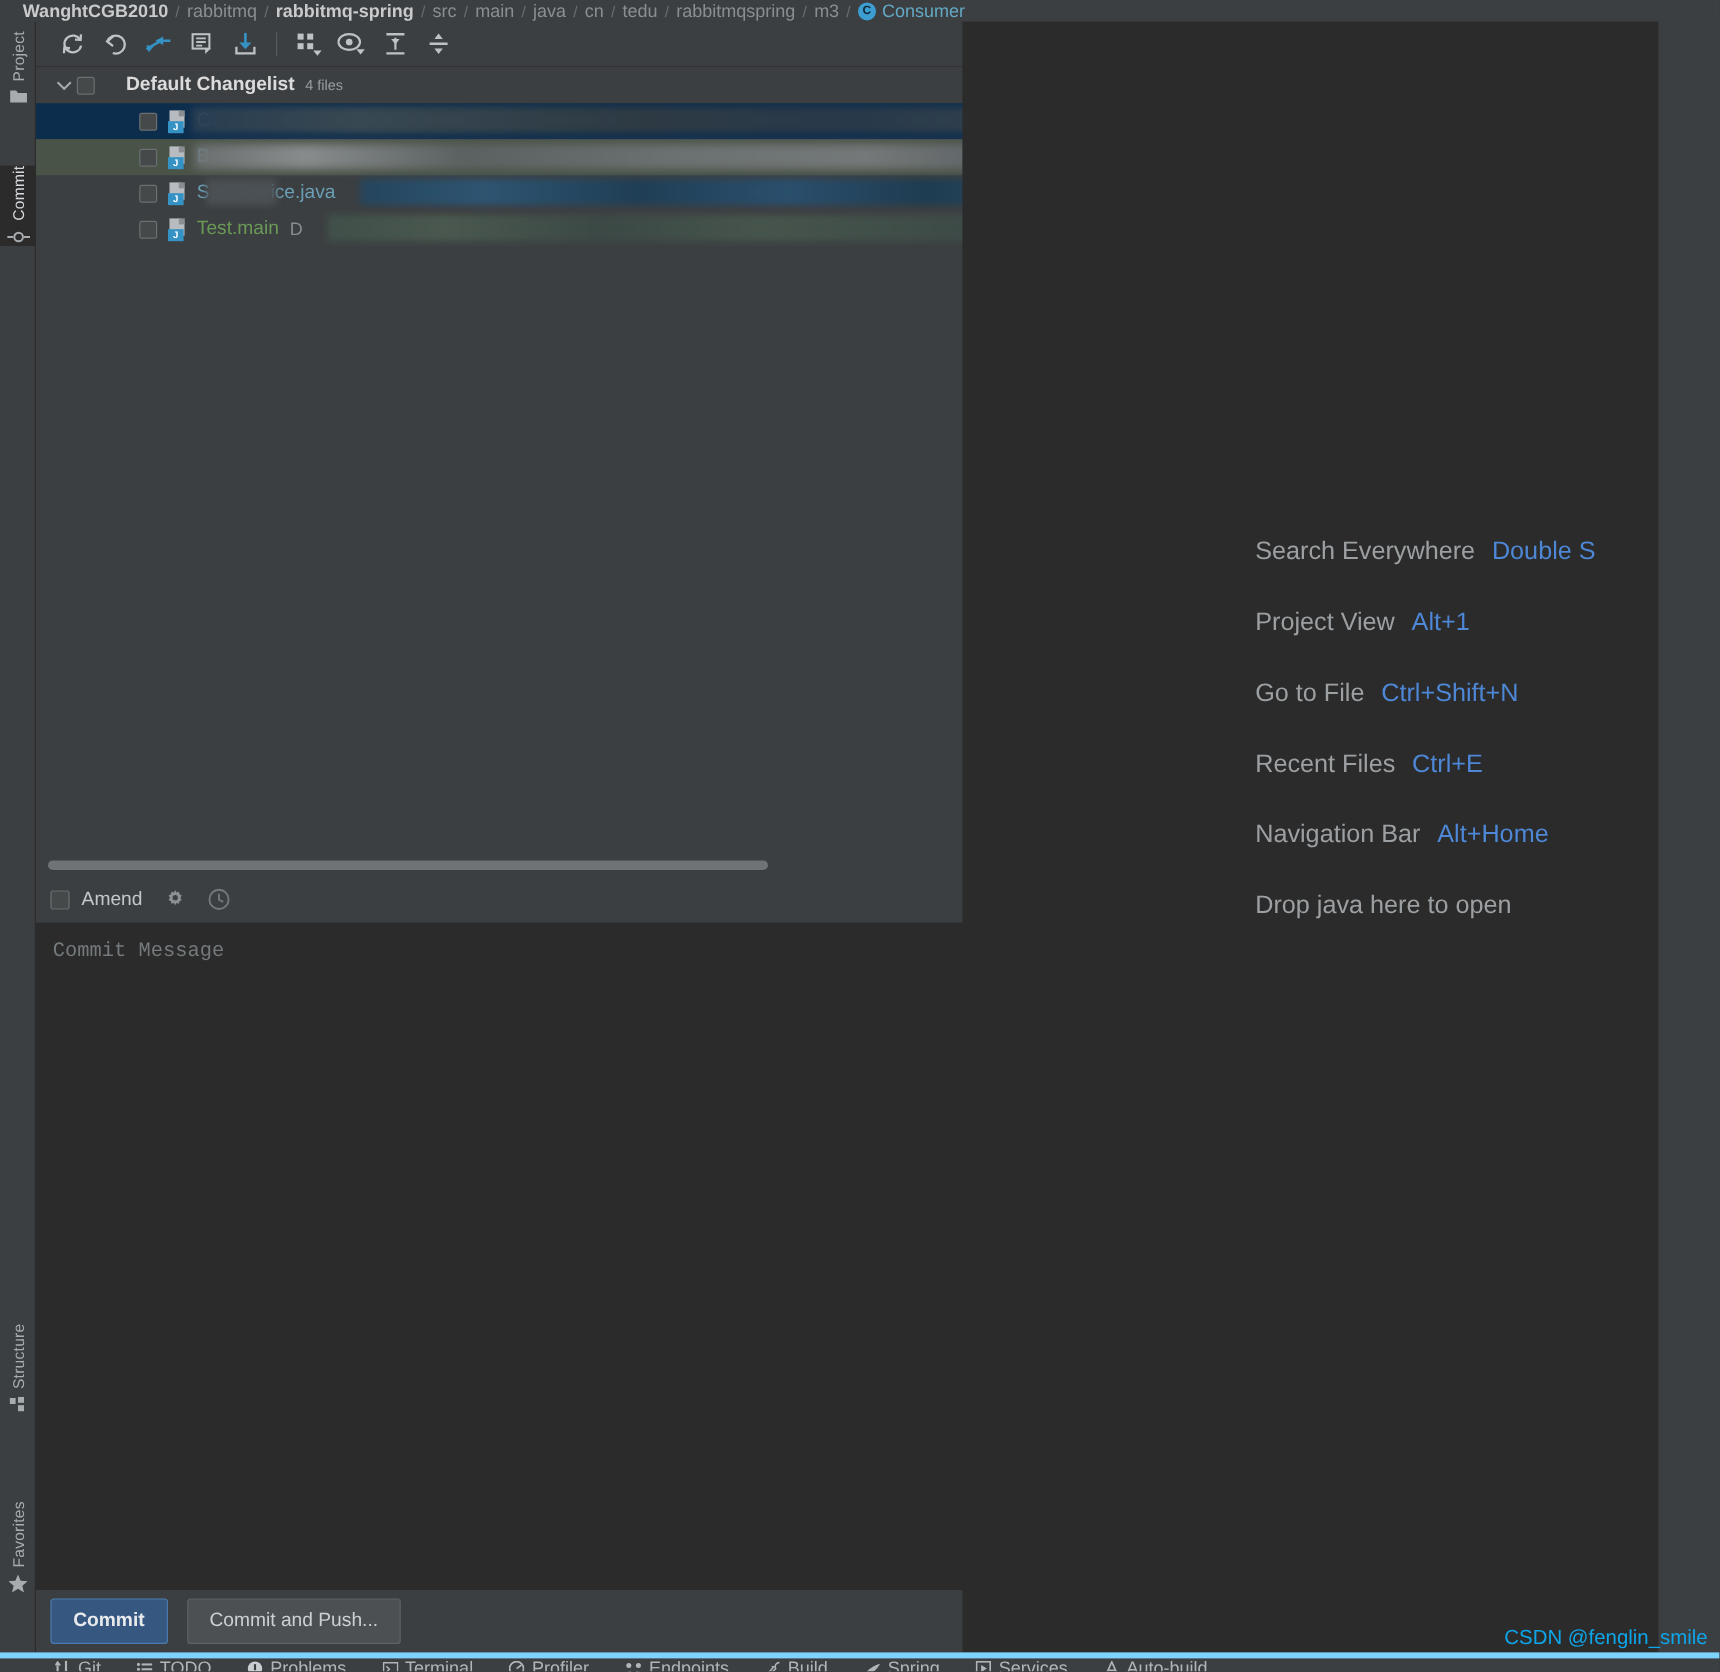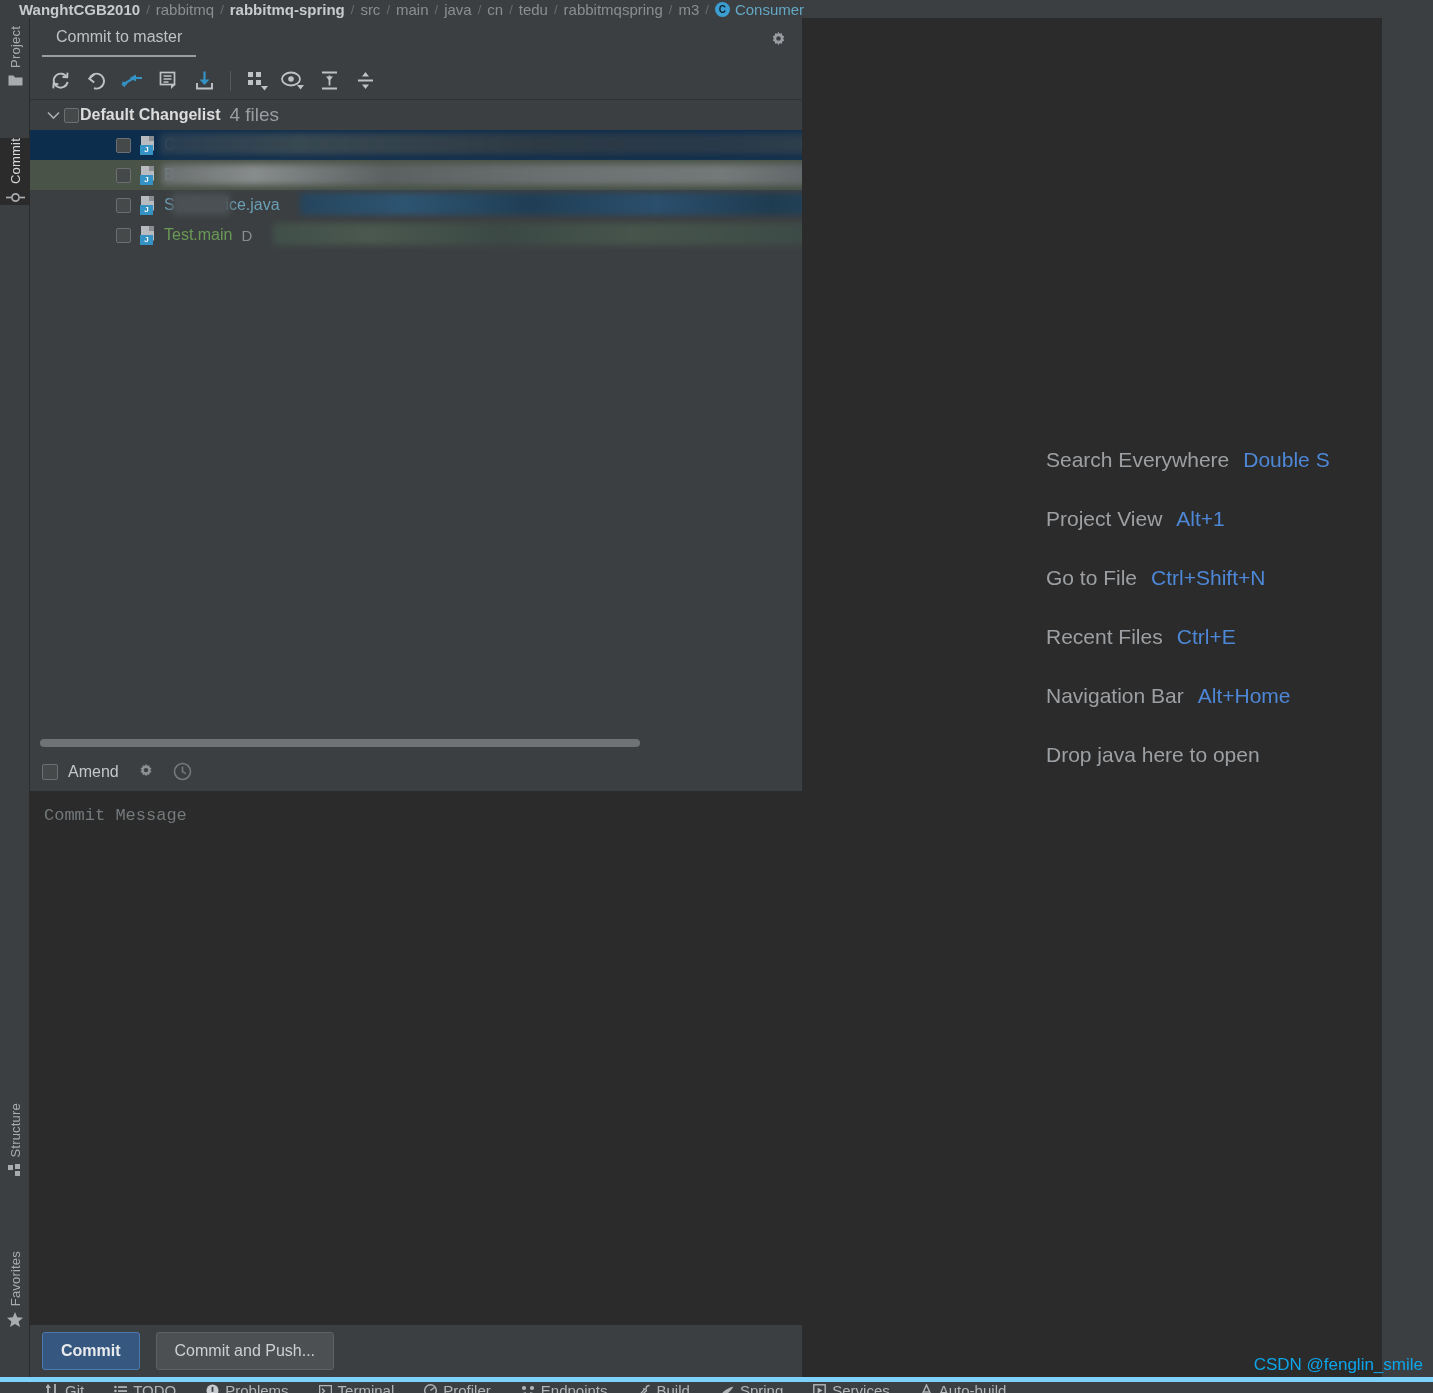--- a/index.html
+++ b/index.html
@@ -78,22 +78,22 @@
   .tree { flex:1 1 auto; position:relative; overflow:hidden; background:#3c3f41; }
   .tree-row {
     display:flex; align-items:center; height:30px; font-size:16px;
     color:#bbbbbb; padding-left:12px; white-space:nowrap;
   }
   .chev { width:22px; display:flex; align-items:center; justify-content:center; color:#a8abae; }
   .cbx {
     width:15px;height:15px;border:1px solid #6b6f72; border-radius:2px;
     background:#45494a; flex:0 0 auto;
   }
-  .cl-name { font-weight:bold; color:#dcdcdc; margin-left:1px; }
-  .cl-count { color:#9a9da1; margin-left:9px; font-size:19px; }
+  .cl-name { font-weight:bold; color:#dcdcdc; margin-left:26px; }
+  .cl-count { color:#9a9da1; margin-left:9px; font-size:12px; }
 
   .file-row {
     display:flex; align-items:center; height:30px; padding-left:86px;
     position:relative; font-size:16px; white-space:nowrap;
   }
   .file-row.sel-blue { background:#0d2d4d; }
   .file-row.sel-green { background:#4a5347; }
   .jicon { position:relative; width:17px; height:19px; margin:0 7px 0 9px; flex:0 0 auto; }
   .jicon .page {
     position:absolute; left:1px; top:0; width:13px; height:15px;
@@ -246,36 +246,20 @@
       <span class="strip-ico">
         <svg width="16" height="15" viewBox="0 0 16 15">
             <polygon points="8,0 10.2,5.2 16,5.7 11.6,9.4 13,15 8,12 3,15 4.4,9.4 0,5.7 5.8,5.2" fill="#a9acaf"></polygon>
           </svg>
       </span>
     </div>
   </div>
 
   <div class="commit-panel">
 
-    <div class="cp-header">
-      <div class="cp-tab">Commit to master</div>
-      <div class="cp-header-actions">
-        <span class="ic">
-          <svg width="19" height="19" viewBox="0 0 19 19">
-            <path d="M9.5 0.8l1.1 2 2.2-.5.5 2.2 2 1.1-1.2 1.9 1.2 1.9-2 1.1-.5 2.2-2.2-.5-1.1 2-1.1-2-2.2.5-.5-2.2-2-1.1 1.2-1.9L3.7 5.6l2-1.1.5-2.2 2.2.5z" fill="#9a9da1"></path>
-            <circle cx="9.5" cy="7.5" r="2.3" fill="#3c3f41"></circle>
-          </svg>
-        </span>
-        <span class="ic">
-          <svg width="20" height="14" viewBox="0 0 20 14">
-              <rect x="2" y="6" width="16" height="2.6" fill="#9a9da1"></rect>
-            </svg>
-        </span>
-      </div>
-    </div>
 
     <div class="cp-toolbar">
       <span class="tb-btn">
         <svg width="21" height="21" viewBox="0 0 21 21">
           <path d="M17 7.5A7 7 0 1 0 17.6 12" fill="none" stroke="#bfc2c5" stroke-width="1.9"></path>
           <polyline points="12.5,7 17.2,7.2 17.5,2.6" fill="none" stroke="#bfc2c5" stroke-width="1.9"></polyline>
           <polyline points="8.3,14.2 3.6,13.8 3.3,18.4" fill="none" stroke="#bfc2c5" stroke-width="1.9"></polyline>
         </svg>
       </span>
       <span class="tb-btn">

